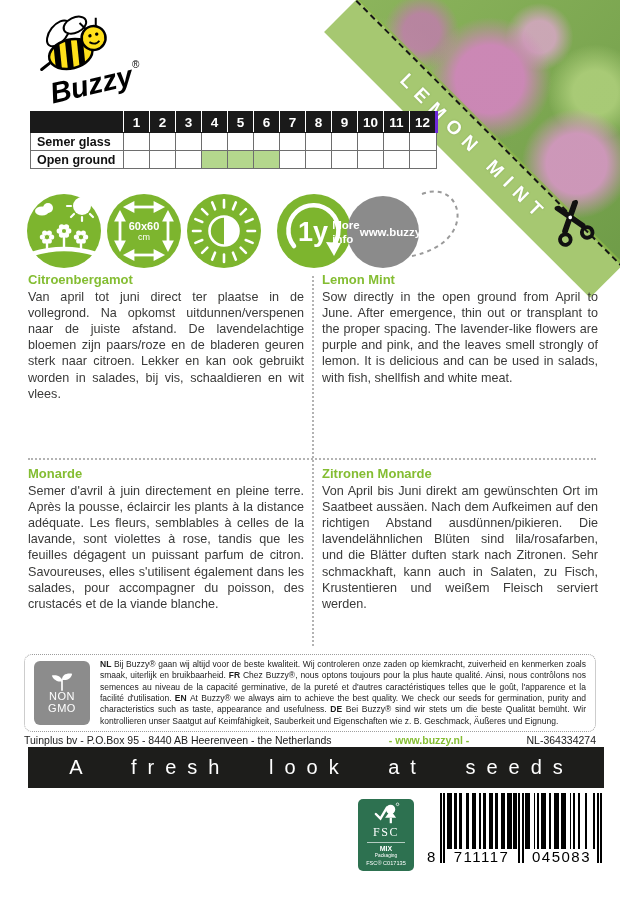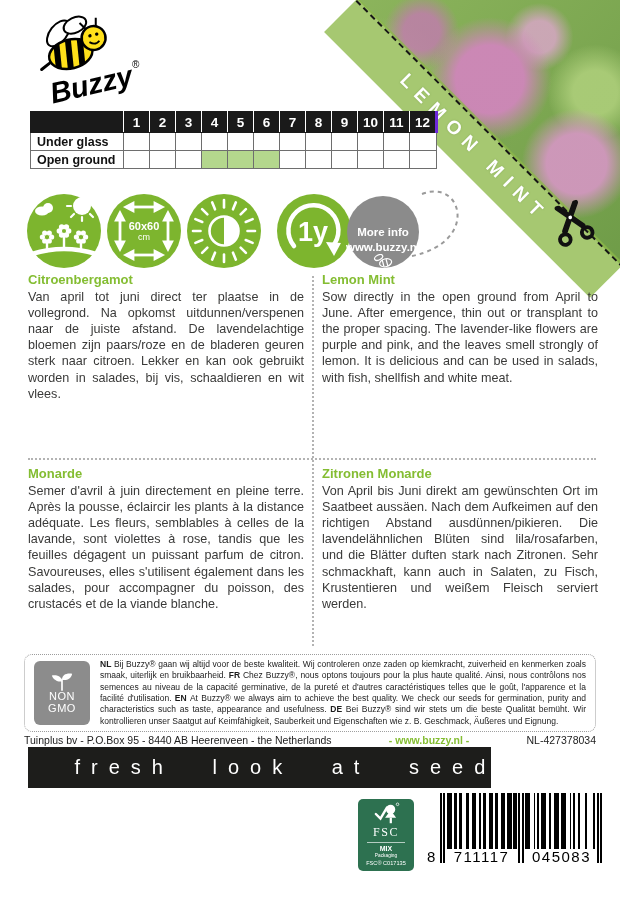--- a/index.html
+++ b/index.html
@@ -55,21 +55,21 @@
     text-align:left; padding-left:6px; color:#111; background:#fff;
   }
   .calendar tbody td { width:25px; height:17px; background:#fff; }
   .calendar td.shade-light { background:#b4d78d; }
   .calendar td.shade-dark  { background:#72b52c; }
   
   .icon-circle { position:absolute; top:194px; width:74px; height:74px; border-radius:50%; }
   .ic-1 { left:27px; } .ic-2 { left:107px; } .ic-3 { left:187px; } .ic-4 { left:277px; }
   .more-info-circle {
     position:absolute; left:347px; top:196px; width:72px; height:72px; border-radius:50%;
-    background:#8b8b8b; display:flex; flex-direction:column; align-items:center; justify-content:flex-end;
+    background:#8b8b8b; display:flex; flex-direction:row; align-items:center; justify-content:center;
     color:#fff; z-index:2;
   }
   .more-info-circle .mi-line { font-size:11.5px; font-weight:bold; line-height:1.25; }
   .mi-trail { position:absolute; left:350px; top:184px; width:132px; height:96px; z-index:1; }
   
   .desc { position:absolute; width:276px; }
   .desc-nl { left:28px; top:272px; } .desc-en { left:322px; top:272px; }
   .desc-fr { left:28px; top:466px; } .desc-de { left:322px; top:466px; }
   .desc-title { font-size:13px; font-weight:bold; color:#84bd32; margin:0 0 2px 0; }
   .desc-body { font-size:12.6px; line-height:1.28; color:#3a3a39; text-align:justify; margin:0; }
@@ -89,21 +89,21 @@
   .nongmo .ng-line { font-size:11px; font-weight:400; line-height:1.02; letter-spacing:.5px; }
   .quality-text { flex:1; font-size:8.5px; line-height:1.33; text-align:justify; color:#1c1c1c; }
   
   .footer-row {
     position:absolute; left:24px; top:734px; width:572px;
     display:flex; justify-content:space-between; align-items:flex-end; font-size:10.5px;
   }
   .footer-website { color:#84bd32; font-weight:bold; }
   
   .tagline-bar {
-    position:absolute; left:28px; top:747px; width:463px; height:41px; background:#1d1d1b;
+    position:absolute; left:28px; top:747px; width:576px; height:41px; background:#1d1d1b;
     display:flex; align-items:center; justify-content:center;
   }
   .tagline {
     color:#fff; font-size:20px; letter-spacing:11px; word-spacing:22px; white-space:nowrap;
     padding-left:11px; 
   }
   
   .fsc {
     position:absolute; left:358px; top:799px; width:56px; height:72px;
     background:#2d7150; border-radius:5px; color:#fff;
@@ -183,21 +183,21 @@
           <th>7</th>
           <th>8</th>
           <th>9</th>
           <th>10</th>
           <th>11</th>
           <th>12</th>
         </tr>
       </thead>
     <tbody>
         <tr>
-          <th>Under glass</th>
+          <th>Semer glass</th>
           <td></td>
           <td></td>
           <td></td>
           <td></td>
           <td></td>
           <td></td>
           <td></td>
           <td></td>
           <td></td>
           <td></td>
@@ -364,21 +364,21 @@
       </svg>
       <span class="ng-line">NON</span>
       <span class="ng-line">GMO</span>
     </div>
     <p class="quality-text"><b>NL </b>Bij Buzzy® gaan wij altijd voor de beste kwaliteit. Wij controleren onze zaden op kiemkracht, zuiverheid en kenmerken zoals smaak, uiterlijk en bruikbaarheid. <b>FR </b>Chez Buzzy®, nous optons toujours pour la plus haute qualité. Ainsi, nous contrôlons nos semences au niveau de la capacité germinative, de la pureté et d'autres caractéristiques telles que le goût, l'apparence et la facilité d'utilisation. <b>EN </b>At Buzzy® we always aim to achieve the best quality. We check our seeds for germination, purity and characteristics such as taste, appearance and usefulness. <b>DE </b>Bei Buzzy® sind wir stets um die beste Qualität bemüht. Wir kontrollieren unser Saatgut auf Keimfähigkeit, Sauberkeit und Eigenschaften wie z. B. Geschmack, Äußeres und Eignung. </p>
   </div>
 
   <div class="footer-row">
     <span>Tuinplus bv - P.O.Box 95 - 8440 AB Heerenveen - the Netherlands</span>
     <span class="footer-website">- www.buzzy.nl -</span>
-    <span>NL-427378034</span>
+    <span>NL-364334274</span>
   </div>
 
   <div class="tagline-bar">
     <span class="tagline">A fresh look at seeds</span>
   </div>
 
   <div class="fsc">
     <svg width="28" height="24" viewBox="0 0 30 26">
       <path d="M4,13 L9,18 L16,6" stroke="#fff" stroke-width="2.6" fill="none" stroke-linecap="round"></path>
       <circle cx="20" cy="8" r="5" fill="#fff"></circle>

